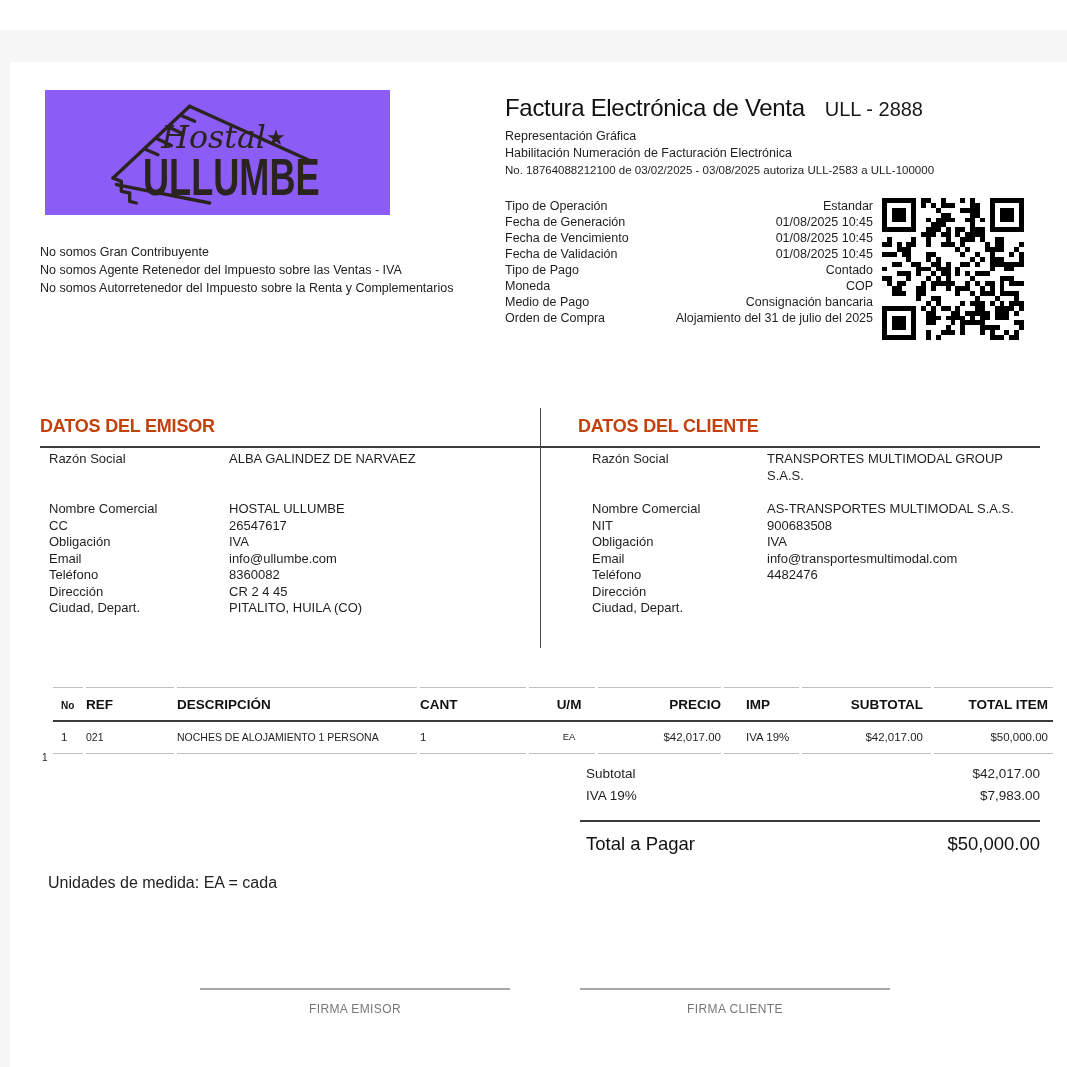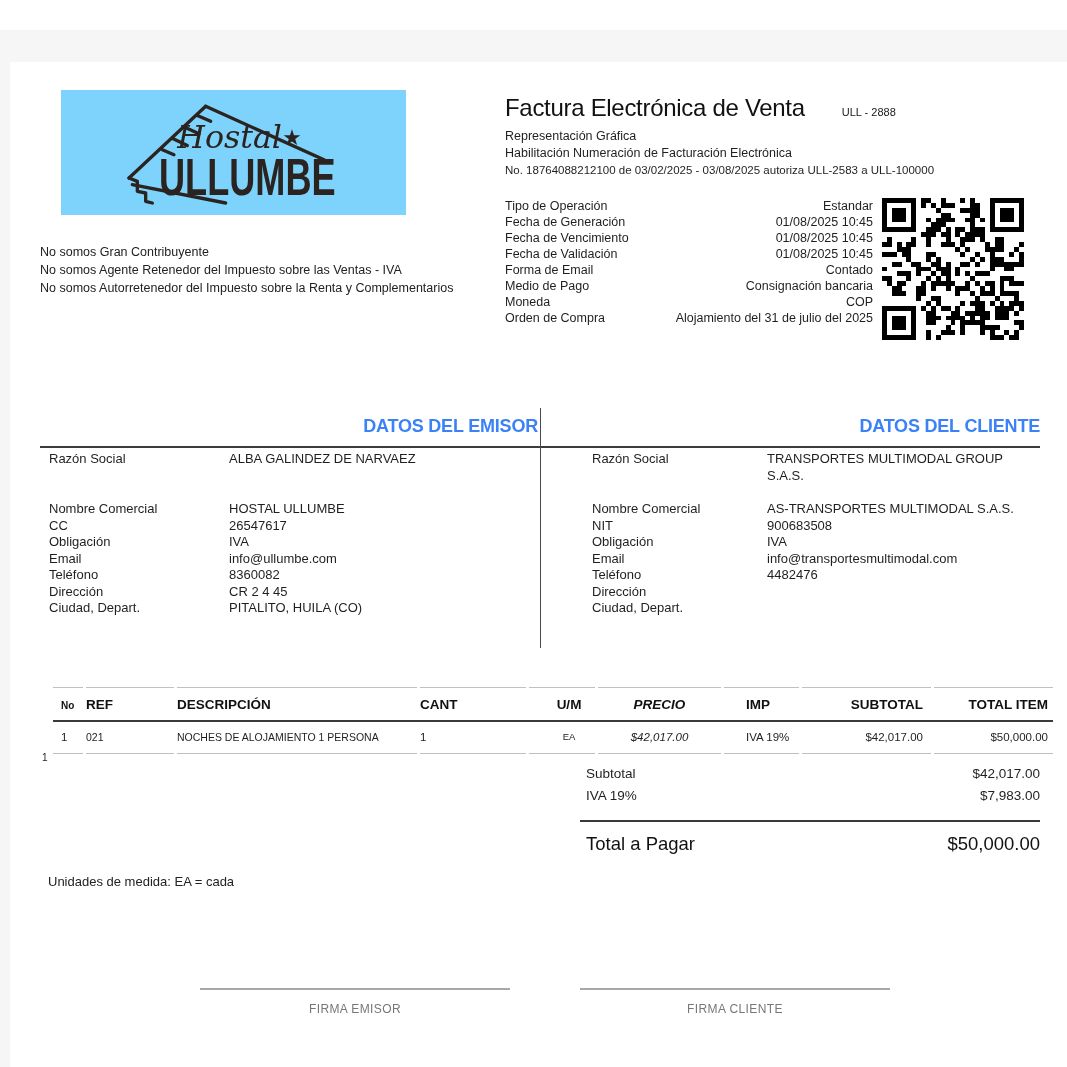--- a/index.html
+++ b/index.html
@@ -6,87 +6,87 @@
   html,body { width:1067px; height:1067px; background:#ffffff; overflow:hidden;
     font-family:"Liberation Sans", sans-serif; color:#1f1f1f; }
   .abs { position:absolute; }
 
   
   .band-top { left:0; top:30px; width:1067px; height:32px; background:#f6f6f6; }
   .gutter-left { left:0; top:62px; width:10px; height:1005px; background:#f6f6f6; }
   .page { left:10px; top:62px; width:1057px; height:1005px; background:#ffffff; }
 
   
-  .logo-box { left:45px; top:90px; width:345px; height:125px; background:#7dd3fc;
-    display:flex; align-items:center; justify-content:center;margin-left:16px; }
+  .logo-box { left:45px; top:90px; width:345px; height:125px; background:#8b5cf6;
+    display:flex; align-items:center; justify-content:center; }
   .logo-box svg { width:250px; height:108px; }
 
   
   .tax-notes { left:40px; top:243px; font-size:12.5px; line-height:18px; color:#222; }
 
   
   .doc-header { left:505px; top:94px; width:540px; }
   .title-row { display:flex; align-items:baseline; }
   .doc-title { font-size:24px; letter-spacing:-0.3px; color:#111; }
-  .doc-number { font-size:11px; margin-left:37px; color:#191919; }
+  .doc-number { font-size:20px; margin-left:20px; color:#191919; }
   .doc-sub { font-size:12.5px; line-height:17px; margin-top:6px; }
   .doc-sub3 { font-size:11.5px; line-height:16px; }
 
   
   .details { left:505px; top:198px; width:368px; }
   .detail-row { display:flex; justify-content:space-between; font-size:12.5px; line-height:16px; }
   .detail-label { white-space:nowrap; }
   .detail-value { text-align:right; max-width:205px; }
 
   
   .qr-box { left:882px; top:198px; width:142px; height:142px; }
 
   
   .party-rule-h { left:40px; top:446px; width:1000px; height:2px; background:#3c3c3c; }
   .party-divider { left:540px; top:408px; width:1px; height:240px; background:#4a4a4a; }
   .party { top:408px; width:498px; }
   .party.emisor { left:40px; }
   .party.cliente { left:542px;padding-left:36px; }
-  .party-title { text-align:right; font-weight:bold; font-size:18px; letter-spacing:-0.2px;
-    padding:8px 0 14px 0; color:#3b82f6; }
+  .party-title { text-align:left; font-weight:bold; font-size:18px; letter-spacing:-0.2px;
+    padding:8px 0 14px 0; color:#c2410c; }
   .party-rows { padding-left:9px; }
   .party.cliente .party-rows { padding-left:14px; }
   .party-row { display:flex; font-size:13px; line-height:16.5px; }
   .party-row.tall { min-height:50px; align-items:flex-start; }
   .party-label { width:180px; flex:none; }
   .party.cliente .party-label { width:175px; }
   .party-value { max-width:305px; }
 
   
   .items-head, .items-row { left:40px; width:1000px; display:grid;
     grid-template-columns:30px 88px 240px 106px 66px 123px 75px 129px 119px; column-gap:3px;margin-left:13px; }
   .items-head { top:687px; border-bottom:2px solid #3a3a3a; }
   .items-head > div { border-top:1px solid #c0c0c0; padding:9px 0 8px 0; font-weight:bold; font-size:13.5px; color:#111; }
   .items-row { top:720px; }
   .items-row > div { border-bottom:1px solid #c0c0c0; padding:11px 0 10px 0; font-size:11.5px; }
   .c-no { padding-left:8px !important; }
   .items-head .c-no { font-size:10px; padding-top:12px !important; }
   .c-um { padding-left:14px !important;text-align:center; }
   .c-imp { padding-left:22px !important; }
   .c-cant { padding-right:6px !important; }
-  .c-precio { text-align:center;font-style:italic; }
+  .c-precio { text-align:right; }
   .c-subtotal { text-align:right; padding-right:8px !important; }
   .c-total { text-align:right; padding-right:5px !important; }
   .items-row .c-desc { font-size:10.5px; }
   .items-row .c-um { font-size:9.5px; }
   .items-row .c-ref { font-size:10.5px; }
   .items-count { left:42px; top:752px; font-size:10px; }
 
   
   .totals { left:580px; top:763px; width:460px; }
   .totals-row { display:flex; justify-content:space-between; font-size:13.5px; line-height:22px; padding-left:6px; }
   .totals-rule { height:2px; background:#3a3a3a; margin-top:13px; }
   .totals-final { display:flex; justify-content:space-between; font-size:18.5px; padding:11px 0 0 6px; color:#111; }
 
-  .footnote { left:48px; top:874px; font-size:13px; color:#222; }
+  .footnote { left:48px; top:874px; font-size:16px; color:#222; }
 
   
   .sig { top:988px; width:310px; border-top:2px solid #a8a8a8; text-align:center; }
   .sig.emisor { left:200px; }
   .sig.cliente { left:580px; }
   .sig-label { margin-top:12px; font-size:12px; letter-spacing:0.4px; color:#777; }
 </style>
 </head>
 <body>
 
@@ -138,30 +138,30 @@
   </div>
   <div class="detail-row">
     <span class="detail-label">Fecha de Vencimiento</span>
     <span class="detail-value">01/08/2025 10:45</span>
   </div>
   <div class="detail-row">
     <span class="detail-label">Fecha de Validación</span>
     <span class="detail-value">01/08/2025 10:45</span>
   </div>
   <div class="detail-row">
-    <span class="detail-label">Forma de Email</span>
+    <span class="detail-label">Tipo de Pago</span>
     <span class="detail-value">Contado</span>
+  </div>
+  <div class="detail-row">
+    <span class="detail-label">Moneda</span>
+    <span class="detail-value">COP</span>
   </div>
   <div class="detail-row">
     <span class="detail-label">Medio de Pago</span>
     <span class="detail-value">Consignación bancaria</span>
-  </div>
-  <div class="detail-row">
-    <span class="detail-label">Moneda</span>
-    <span class="detail-value">COP</span>
   </div>
   <div class="detail-row">
     <span class="detail-label">Orden de Compra</span>
     <span class="detail-value">Alojamiento del 31 de julio del 2025</span>
   </div>
 </div>
 
 <div class="abs qr-box">
   <svg id="qr" viewBox="0 0 29 29" width="142" height="142" shape-rendering="crispEdges">
       <g fill="#000">

